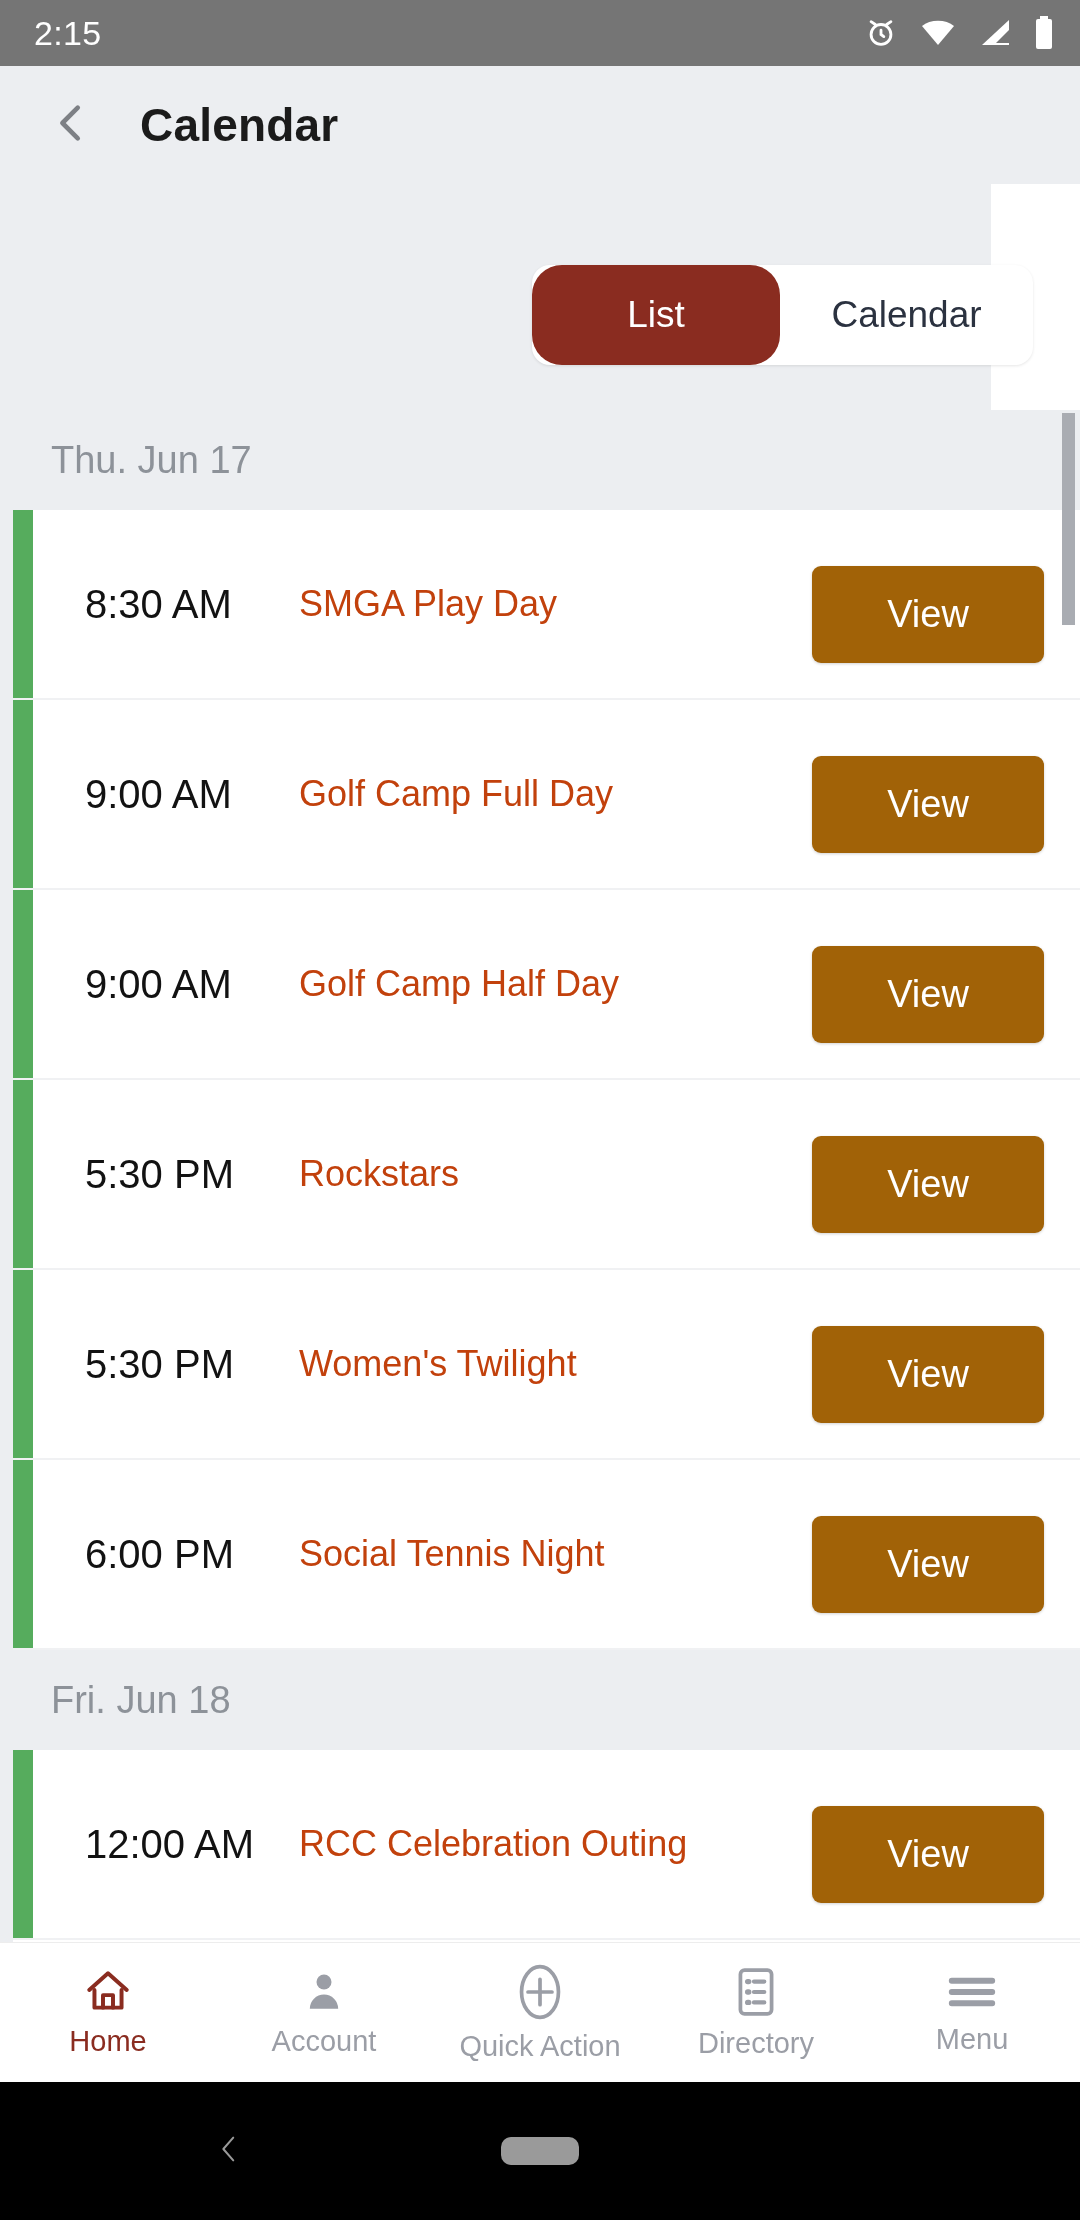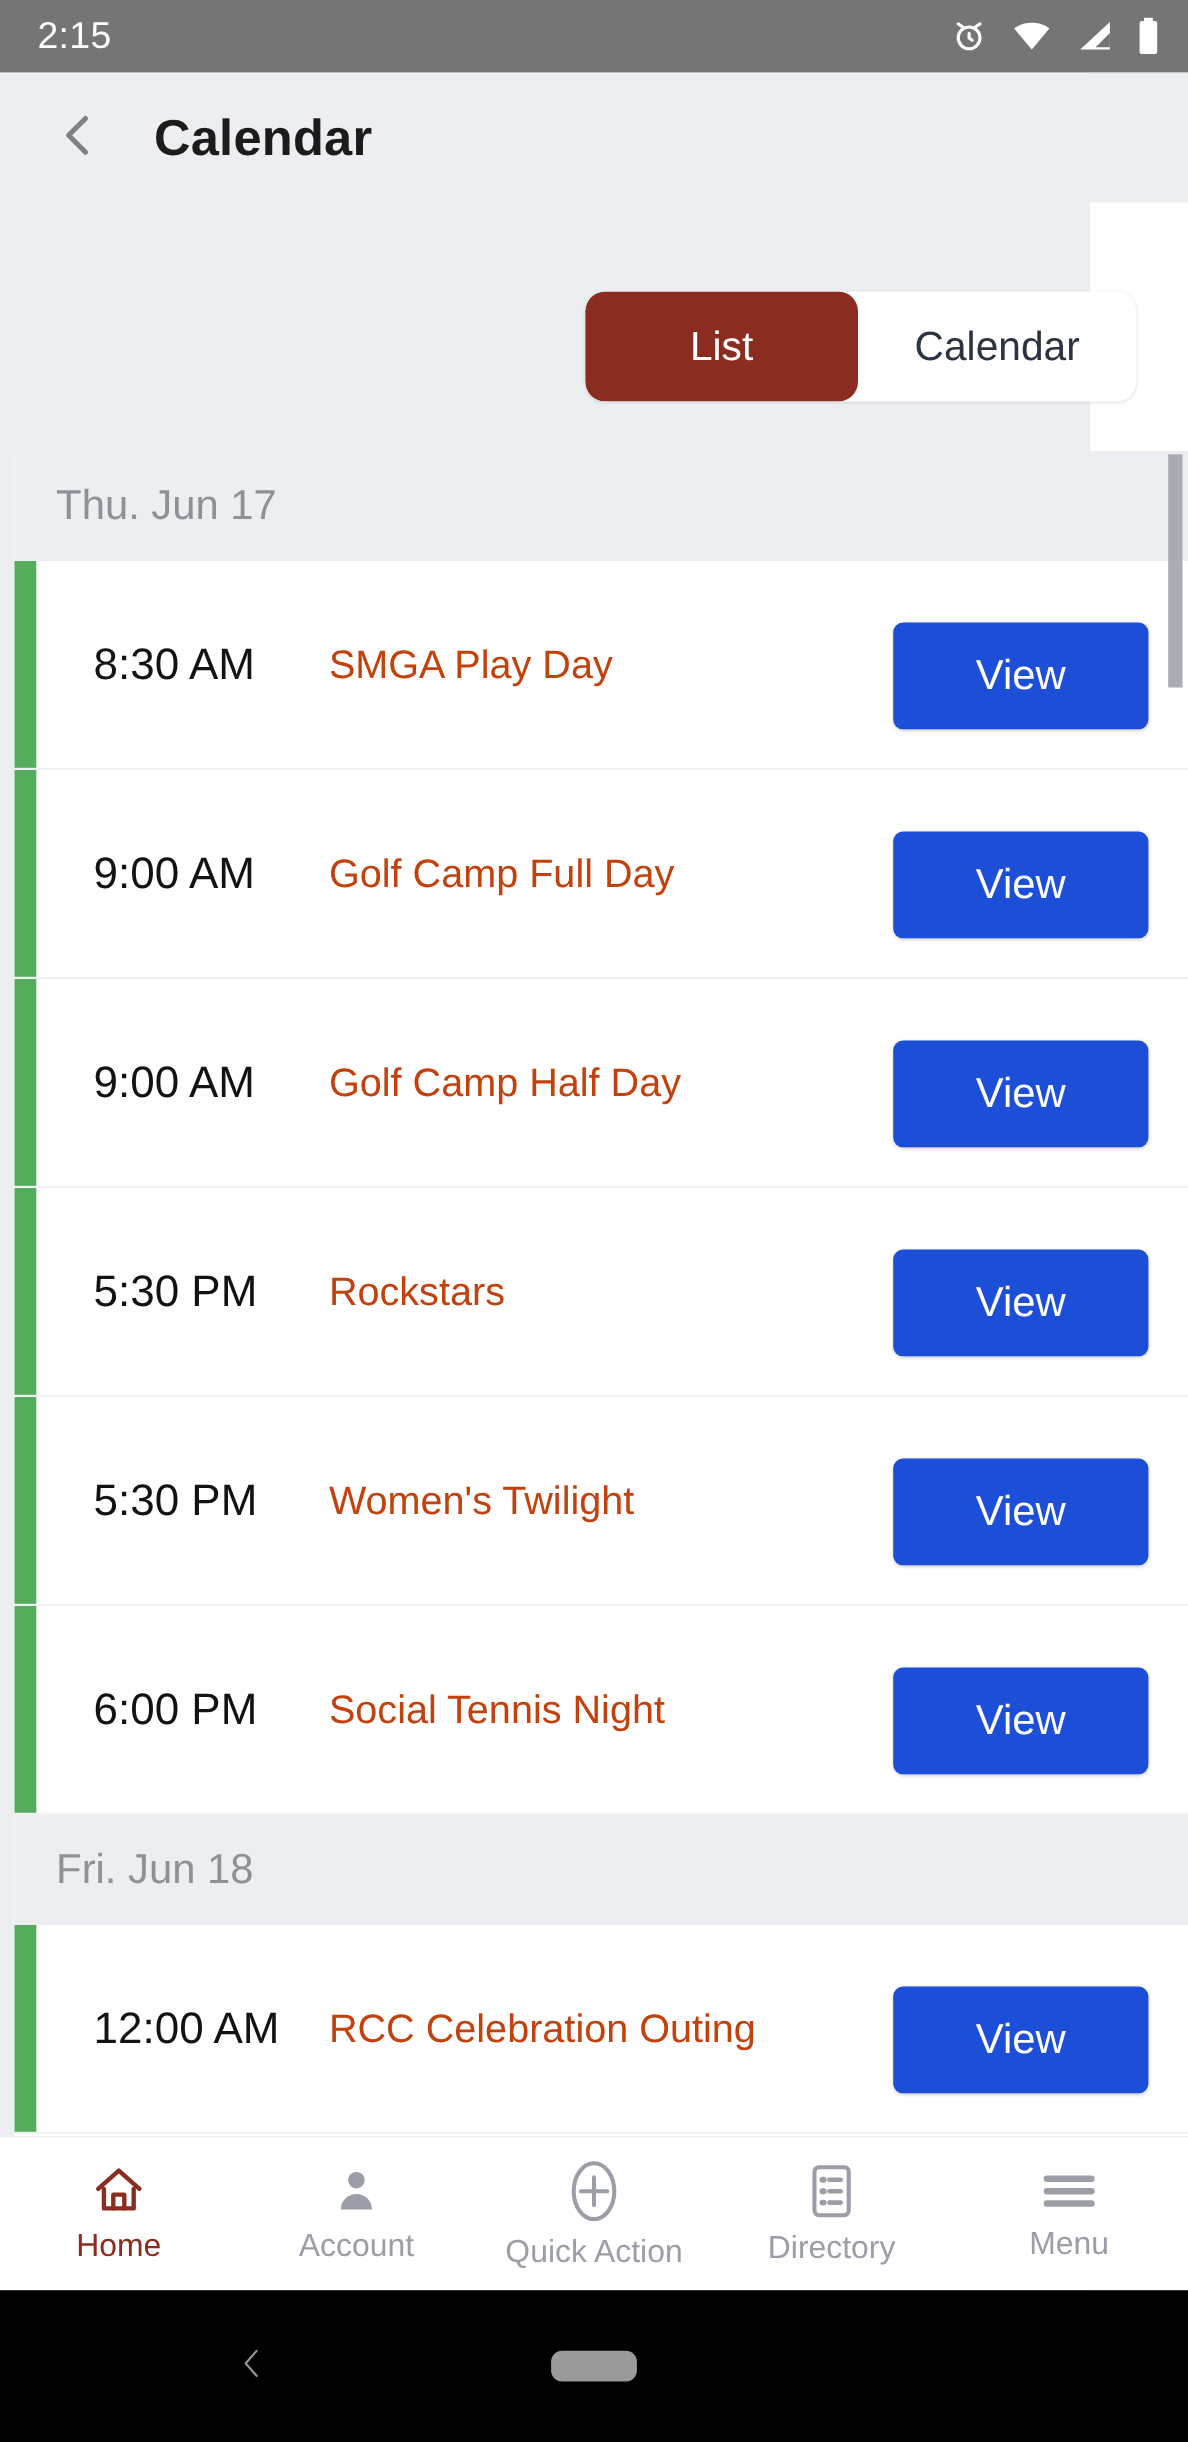--- a/index.html
+++ b/index.html
@@ -44,21 +44,21 @@
     display:flex; background:#ffffff; border-radius:18px;
     box-shadow:0 1px 3px rgba(0,0,0,.10);
     overflow:hidden; height:100px;
   }
   .seg-btn{
     display:flex; align-items:center; justify-content:center;
     font-size:37px; height:100px; border:none; background:transparent;
     font-family:"Liberation Sans", sans-serif;
   }
   .seg-btn.active{
-    background:#8a2c20; color:#ffffff; border-radius:18px;
+    background:#8a2c20; color:#ffffff; border-radius:30px;
     min-width:248px;
   }
   .seg-btn.inactive{ color:#2b3240; min-width:253px; }
 
   
   .list-area{
     position:absolute; top:410px; left:13px; width:1080px; height:1532px;
     background:#ffffff; overflow:hidden;
   }
   .day-header{
@@ -73,21 +73,21 @@
     position:absolute; left:0; top:0; width:20px; height:100%;
     background:#56ac5d;
   }
   .ev-time{
     width:214px; margin-left:50px; font-size:40px; color:#121212;
     flex:none;
   }
   .ev-title{ font-size:36px; color:#c2410c; flex:1; }
   .view-btn{
     width:232px; height:97px; margin-right:49px; flex:none;
-    background:#1d4ed8; color:#ffffff; border:none; border-radius:9px;
+    background:#a16207; color:#ffffff; border:none; border-radius:9px;
     font-size:38px; font-family:"Liberation Sans", sans-serif;
     box-shadow:0 1px 3px rgba(0,0,0,.18);
     display:flex; align-items:center; justify-content:center;
     position:relative; top:10px;
   }
 
   
   .scrollbar{
     position:absolute; left:1062px; top:413px; width:13px; height:212px;
     background:#a9acb2; border-radius:0;

